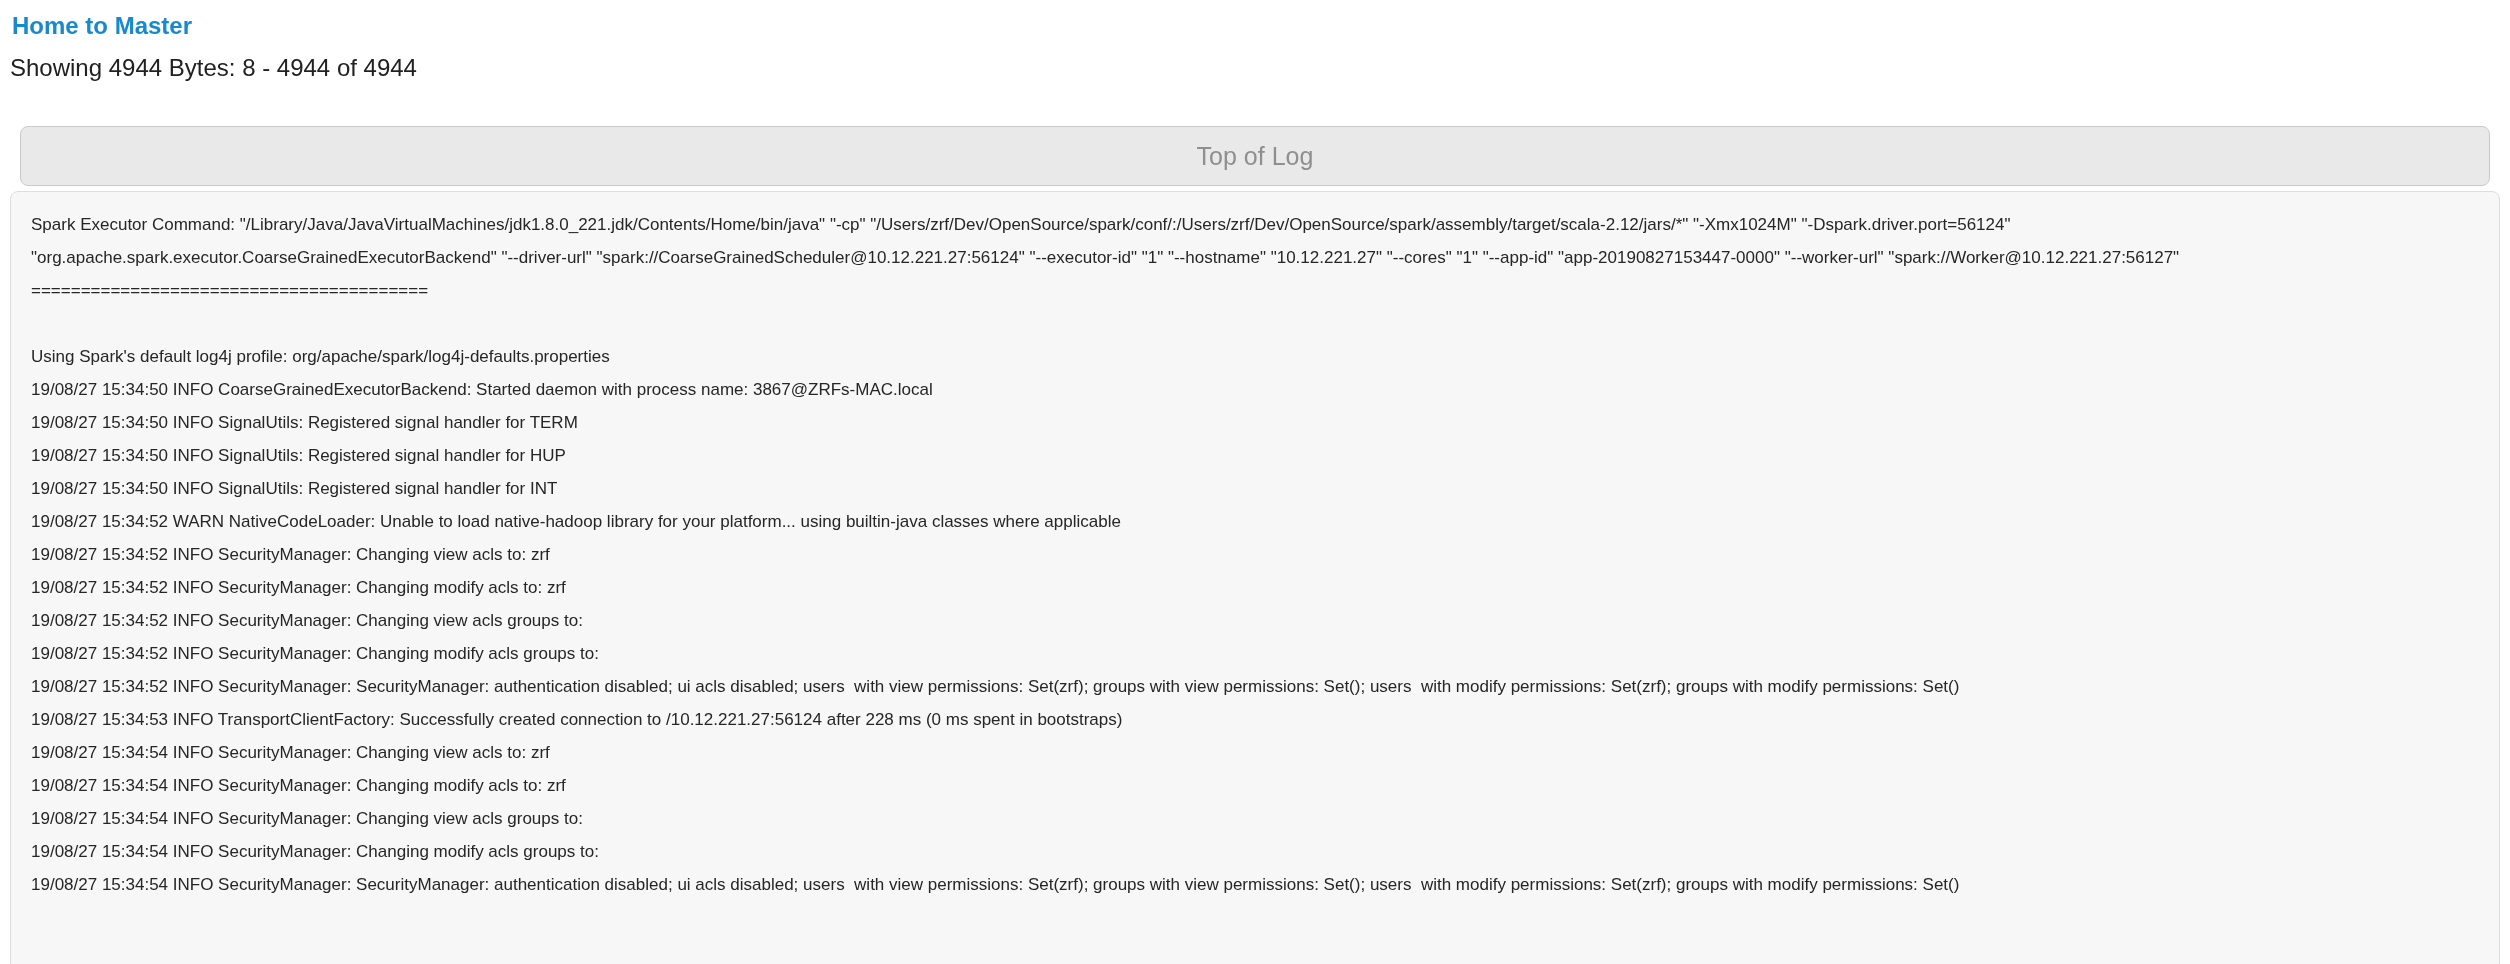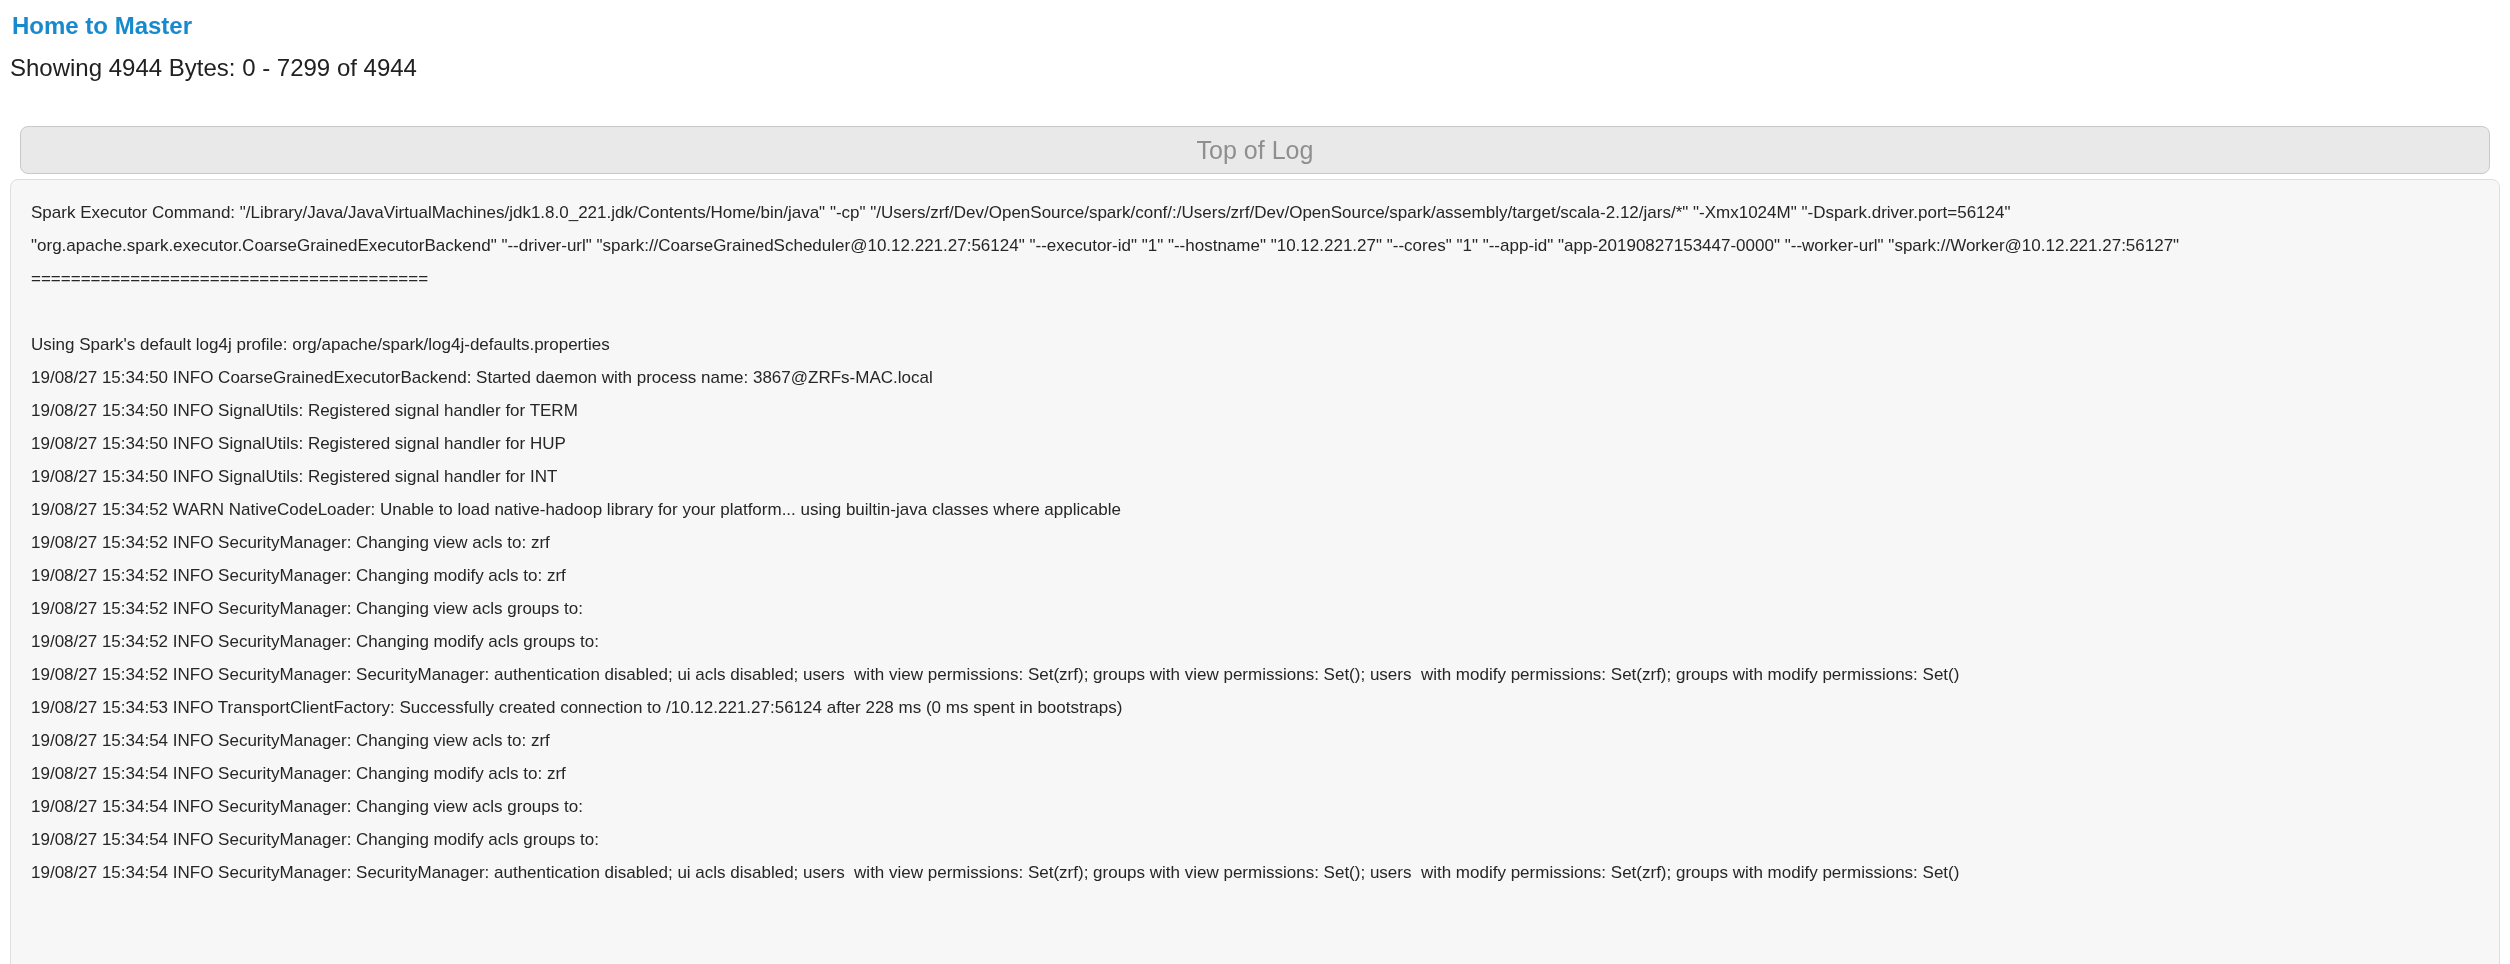--- a/index.html
+++ b/index.html
@@ -27,21 +27,21 @@
   .byte-info {
     margin: 14px 0 0 0;
     font-size: 24px;
     color: #212121;
   }
 
   .top-log-btn {
     display: block;
     margin: 44px 10px 0 10px;
     width: calc(100% - 20px);
-    height: 48px;
+    height: 60px;
     background: #e9e9e9;
     border: 1px solid #c9c9c9;
     border-radius: 8px;
     color: #8f8f8f;
     font-size: 25px;
     font-family: "Liberation Sans", "DejaVu Sans", sans-serif;
     text-align: center;
     padding: 0;
   }
 
@@ -66,21 +66,21 @@
     color: #262626;
   }
 </style>
 </head>
 <body>
 
 <div class="page">
 
   <a class="back-link" href="#">Home to Master</a>
 
-  <div class="byte-info">Showing 4944 Bytes: 0 - 7299 of 4944</div>
+  <div class="byte-info">Showing 4944 Bytes: 8 - 4944 of 4944</div>
 
   <button class="top-log-btn" disabled="">Top of Log</button>
 
   <div class="log-box">
     <pre class="log-pre">Spark Executor Command: "/Library/Java/JavaVirtualMachines/jdk1.8.0_221.jdk/Contents/Home/bin/java" "-cp" "/Users/zrf/Dev/OpenSource/spark/conf/:/Users/zrf/Dev/OpenSource/spark/assembly/target/scala-2.12/jars/*" "-Xmx1024M" "-Dspark.driver.port=56124" "org.apache.spark.executor.CoarseGrainedExecutorBackend" "--driver-url" "spark://CoarseGrainedScheduler@10.12.221.27:56124" "--executor-id" "1" "--hostname" "10.12.221.27" "--cores" "1" "--app-id" "app-20190827153447-0000" "--worker-url" "spark://Worker@10.12.221.27:56127"
 ========================================
 
 Using Spark's default log4j profile: org/apache/spark/log4j-defaults.properties
 19/08/27 15:34:50 INFO CoarseGrainedExecutorBackend: Started daemon with process name: 3867@ZRFs-MAC.local
 19/08/27 15:34:50 INFO SignalUtils: Registered signal handler for TERM

